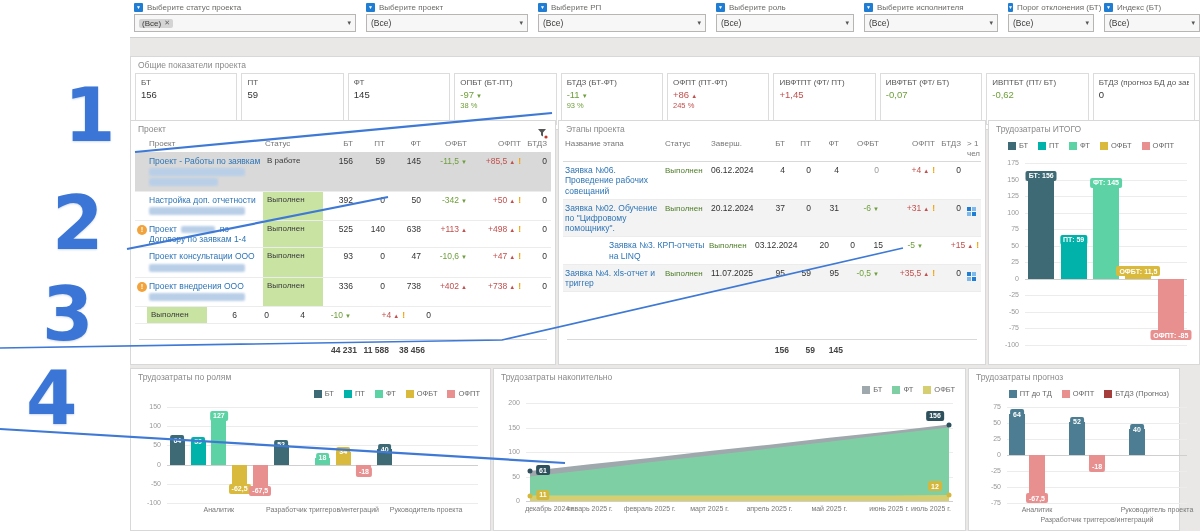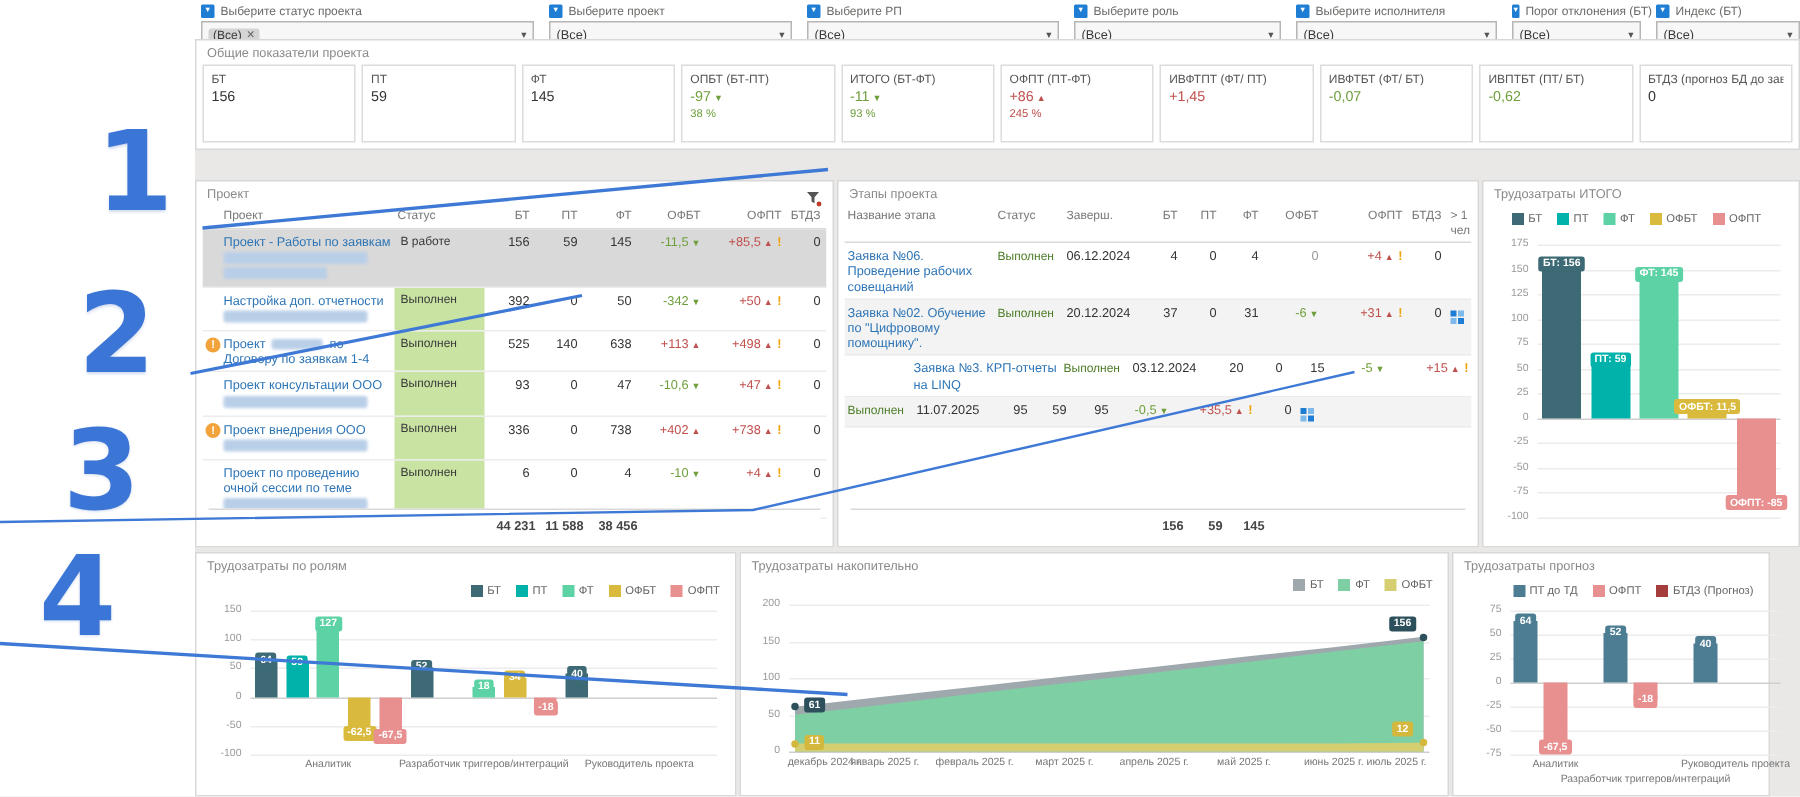--- a/index.html
+++ b/index.html
@@ -15,21 +15,21 @@
   .slicer-label{display:flex;align-items:center;gap:4px;font-size:8px;color:#6b6a68;white-space:nowrap}
   .slicer-icon{display:inline-block;width:9px;height:9px;background:#1f7ed3;color:#fff;font-size:5px;line-height:9px;
                text-align:center;border-radius:1px}
   .slicer-box{height:16px;background:#f7f7f7;border:1px solid #b8b6b4;display:flex;align-items:center;
               padding:0 4px;font-size:8.5px;color:#3b3a39;justify-content:space-between}
   .chip{background:#d4d4d4;border-radius:2px;padding:0 3px;font-size:8px;display:inline-flex;gap:3px;align-items:center}
   .chip-x{color:#666;font-size:7px;cursor:pointer}
   .slicer-chev{color:#555;font-size:7px;margin-left:auto}
   .slicer-box .slicer-val{margin-right:auto}
   
-  #kpi{position:absolute;left:0;top:26px;width:1070px;height:74px}
+  #kpi{position:absolute;left:0;top:56px;width:1070px;height:74px}
   #kpi-cards{position:absolute;left:4px;right:4px;top:16px;bottom:4px;display:flex;gap:4px}
   .kcard{flex:1 1 0;border:1px solid #dcdcdc;background:#fff;padding:4px 5px;box-sizing:border-box;overflow:hidden}
   .klabel{font-size:8px;color:#555;white-space:nowrap;overflow:hidden}
   .kval{font-size:9.5px;color:#333;margin-top:2px;white-space:nowrap}
   .ksub{font-size:7.5px;margin-top:1px}
   .good{color:#6f9f3c}.bad{color:#c0504d}.mut{color:#9a9a9a}
   .arr{font-size:6px;margin-left:2px}
   
   .tmount{position:absolute;left:4px;right:4px;top:15px;bottom:2px;overflow:hidden}
   .trow{display:flex;align-items:stretch;border-bottom:1px solid #ececec}
@@ -182,21 +182,21 @@
         <div class="kcard">
           <div class="klabel">ФТ</div>
           <div class="kval"><span>145</span></div>
         </div>
         <div class="kcard">
           <div class="klabel">ОПБТ (БТ-ПТ)</div>
           <div class="kval"><span class="good">-97</span><span class="arr good">▼</span></div>
           <div class="ksub good">38 %</div>
         </div>
         <div class="kcard">
-          <div class="klabel">ИТОГО (БТ-ФТ)</div>
+          <div class="klabel">БТДЗ (БТ-ФТ)</div>
           <div class="kval"><span class="good">-11</span><span class="arr good">▼</span></div>
           <div class="ksub good">93 %</div>
         </div>
         <div class="kcard">
           <div class="klabel">ОФПТ (ПТ-ФТ)</div>
           <div class="kval"><span class="bad">+86</span><span class="arr bad">▲</span></div>
           <div class="ksub bad">245 %</div>
         </div>
         <div class="kcard">
           <div class="klabel">ИВФТПТ (ФТ/ ПТ)</div>
@@ -297,21 +297,20 @@
           </div>
           <div class="tc r" style="width: 34px;">336</div>
           <div class="tc r" style="width: 32px;">0</div>
           <div class="tc r" style="width: 36px;">738</div>
           <div class="tc r" style="width: 46px;"><span class="bad">+402</span><span class="arr bad">▲</span></div>
           <div class="tc r" style="width: 54px;"><span class="bad">+738</span><span class="arr bad">▲</span><span class="warn">!</span></div>
           <div class="tc r" style="width: 26px;">0</div>
         </div>
         <div class="trow">
           <div class="tc" style="width: 12px;"></div>
-          <div class="tc" style="width: 116px;"><span class="lnk">Проект по проведению очной сессии по теме</span><div class="redact" style="width: 86%;"></div></div>
           <div class="tc stcol" style="width: 60px;">
             <div class="stcell done">Выполнен</div>
           </div>
           <div class="tc r" style="width: 34px;">6</div>
           <div class="tc r" style="width: 32px;">0</div>
           <div class="tc r" style="width: 36px;">4</div>
           <div class="tc r" style="width: 46px;"><span class="good">-10</span><span class="arr good">▼</span></div>
           <div class="tc r" style="width: 54px;"><span class="bad">+4</span><span class="arr bad">▲</span><span class="warn">!</span></div>
           <div class="tc r" style="width: 26px;">0</div>
         </div>
@@ -379,20 +378,21 @@
           <div class="tc" style="width: 54px;">03.12.2024</div>
           <div class="tc r" style="width: 26px;">20</div>
           <div class="tc r" style="width: 26px;">0</div>
           <div class="tc r" style="width: 28px;">15</div>
           <div class="tc r" style="width: 40px;"><span class="good">-5</span><span class="arr good">▼</span></div>
           <div class="tc r" style="width: 56px;"><span class="bad">+15</span><span class="arr bad">▲</span><span class="warn">!</span></div>
           <div class="tc r" style="width: 26px;">0</div>
           <div class="tc" style="width: 16px;"></div>
         </div>
         <div class="trow shade">
+          <div class="tc" style="width: 100px;"><span class="lnk">Заявка №4. xls-отчет и триггер</span></div>
           <div class="tc" style="width: 46px;"><span class="sttext">Выполнен</span></div>
           <div class="tc" style="width: 54px;">11.07.2025</div>
           <div class="tc r" style="width: 26px;">95</div>
           <div class="tc r" style="width: 26px;">59</div>
           <div class="tc r" style="width: 28px;">95</div>
           <div class="tc r" style="width: 40px;"><span class="good">-0,5</span><span class="arr good">▼</span></div>
           <div class="tc r" style="width: 56px;"><span class="bad">+35,5</span><span class="arr bad">▲</span><span class="warn">!</span></div>
           <div class="tc r" style="width: 26px;">0</div>
           <div class="tc" style="width: 16px;"><span class="gridicon">
               <i></i>

